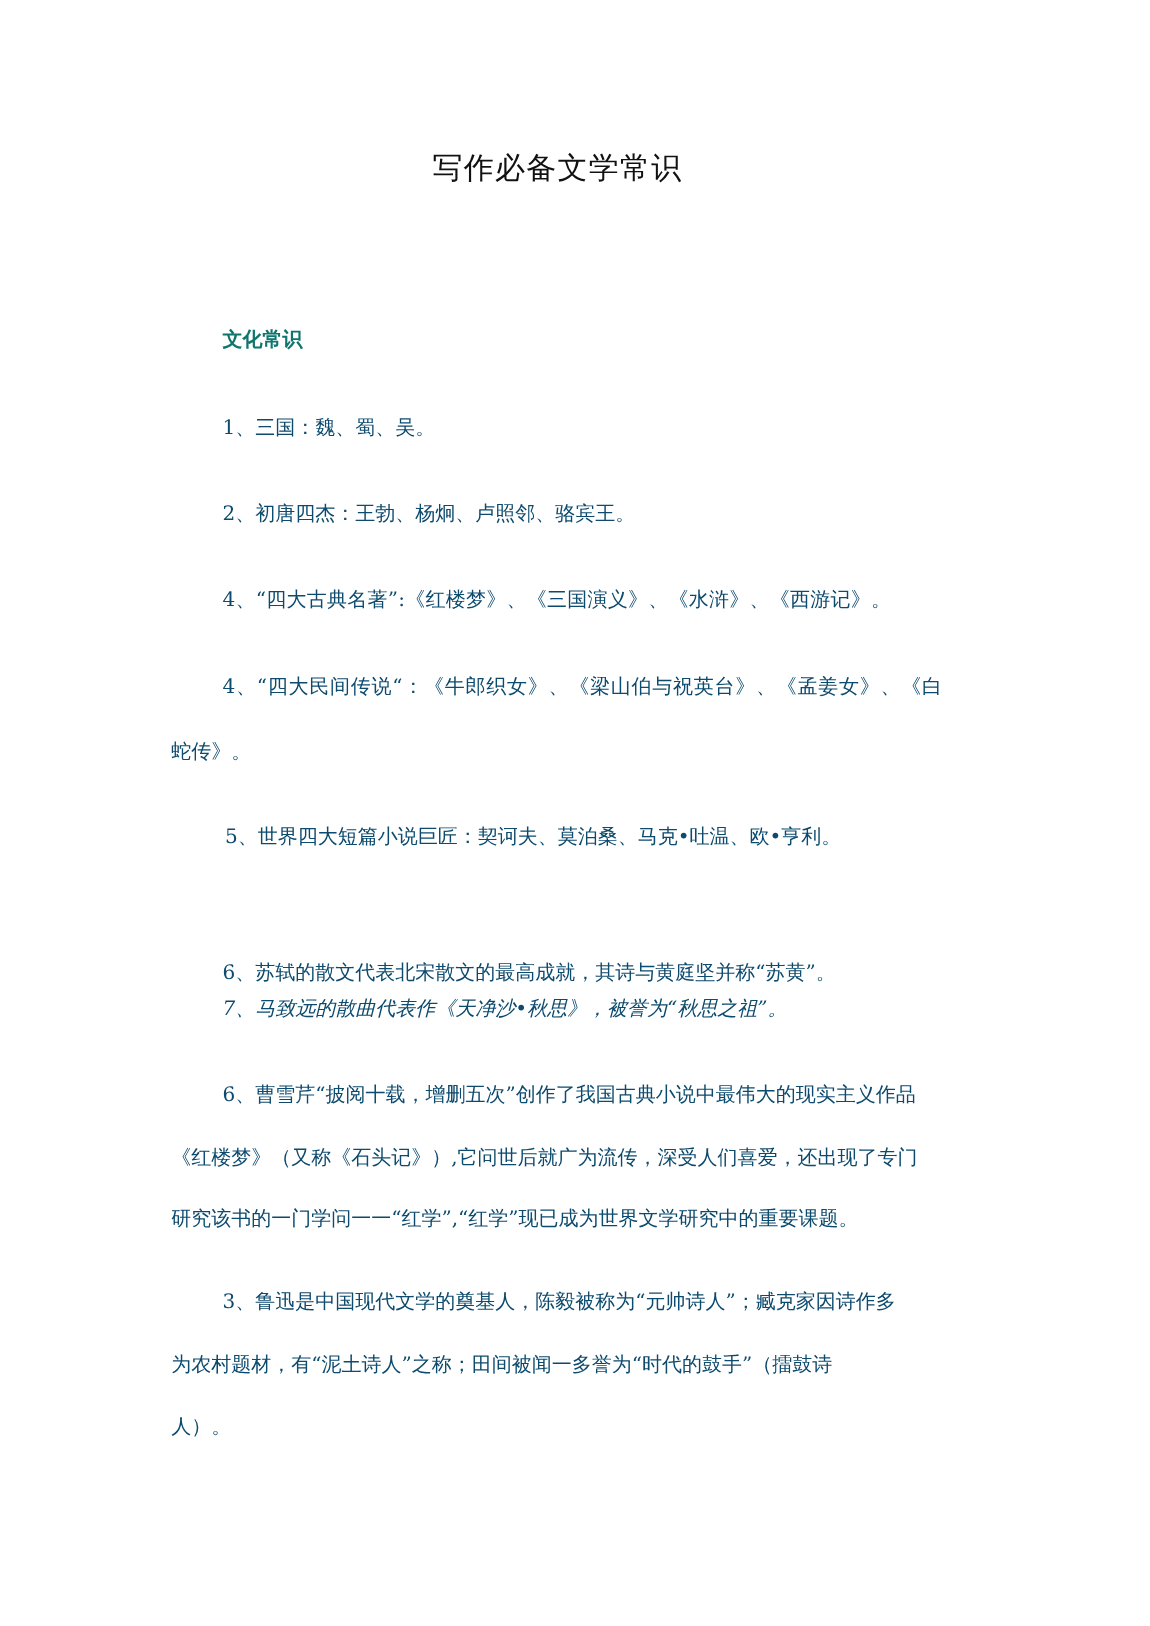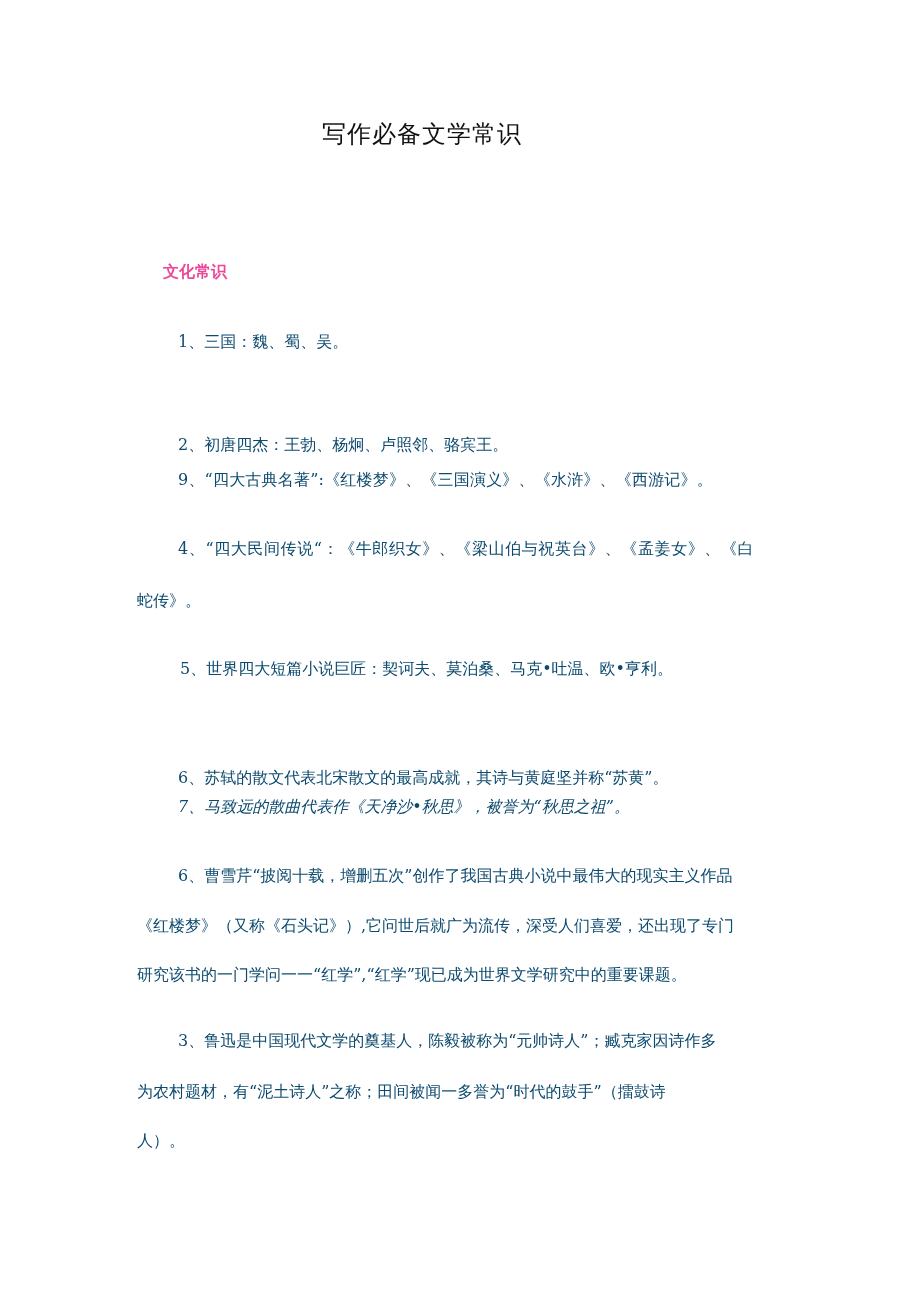--- a/index.html
+++ b/index.html
@@ -1,38 +1,38 @@
 <!DOCTYPE html>
 <html><head>
   <meta charset="utf-8">
   <style>
     html, body { margin: 0; padding: 0; background: #ffffff; }
     body { width: 920px; height: 1301px; position: relative; overflow: hidden;
            font-family: "DejaVu Serif", "Liberation Serif", serif; color: #1a1a1a; }
     .title { position: absolute; top: 118px; left: 0; width: 844px; text-align: center;
-             font-family: "DejaVu Sans", "Liberation Sans", sans-serif; font-size: 24px; font-weight: normal; color: #111; letter-spacing: 1px; }
-    .heading { position: absolute; left: 163px; top: 262px; font-family: "DejaVu Sans", "Liberation Sans", sans-serif;
-               font-size: 16px; font-weight: bold; color: #ec4899; }
+             font-family: "DejaVu Sans", "Liberation Sans", sans-serif; font-size: 24px; font-weight: normal; color: #111; letter-spacing: 1px; padding-left: 24px; }
+    .heading { position: absolute; left: 178px; top: 262px; font-family: "DejaVu Sans", "Liberation Sans", sans-serif;
+               font-size: 16px; font-weight: bold; color: #0f766e; }
     .line { position: absolute; font-size: 16px; white-space: nowrap; color: #0c4a6e; line-height: 20px; }
   </style>
 </head>
 <body>
 
 <div>
   <div class="title">写作必备文学常识</div>
   <div class="heading">文化常识</div>
 
   <div>
     <div class="line" style="left:178px;top:332px;">1、三国：魏、蜀、吴。</div>
   </div>
   <div>
-    <div class="line" style="left:178px;top:401px;margin-top:34px;">2、初唐四杰：王勃、杨炯、卢照邻、骆宾王。</div>
+    <div class="line" style="left:178px;top:401px;">2、初唐四杰：王勃、杨炯、卢照邻、骆宾王。</div>
   </div>
   <div>
-    <div class="line" style="left:178px;top:470px;letter-spacing:0.2px;">9、“四大古典名著”:《红楼梦》、《三国演义》、《水浒》、《西游记》。</div>
+    <div class="line" style="left:178px;top:470px;letter-spacing:0.2px;">4、“四大古典名著”:《红楼梦》、《三国演义》、《水浒》、《西游记》。</div>
   </div>
   <div>
     <div class="line" style="left:178px;top:539px;letter-spacing:0.6px;">4、“四大民间传说“：《牛郎织女》、《梁山伯与祝英台》、《孟姜女》、《白</div>
     <div class="line" style="left:137px;top:591px;">蛇传》。</div>
   </div>
   <div>
     <div class="line" style="left:180px;top:659px;">5、世界四大短篇小说巨匠：契诃夫、莫泊桑、马克•吐温、欧•亨利。</div>
   </div>
   <div>
     <div class="line" style="left:178px;top:728px;margin-top:40px;">6、苏轼的散文代表北宋散文的最高成就，其诗与黄庭坚并称“苏黄”。</div>

